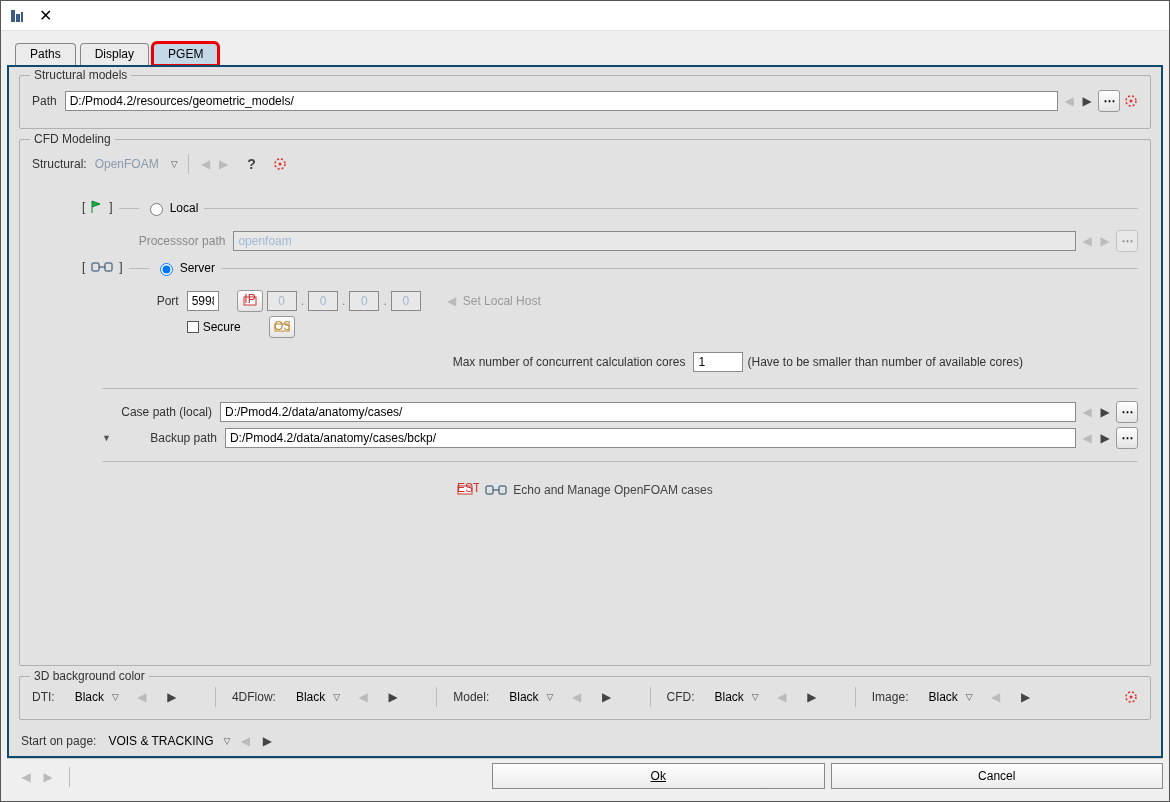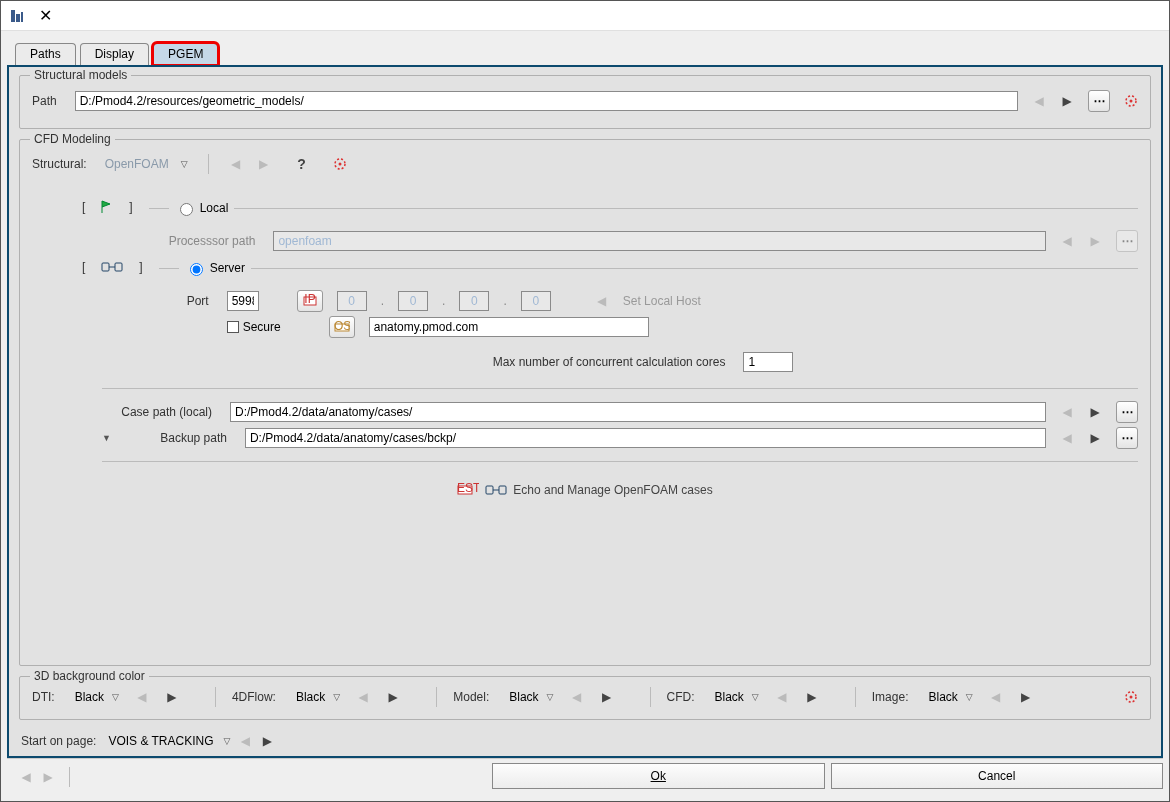--- a/index.html
+++ b/index.html
@@ -10,21 +10,21 @@
   .titlebar .title { flex: 1; }
   .titlebar .close { font-size: 16px; cursor: pointer; padding: 4px 8px; }
   .dlg-body { flex: 1; background: #efefef; padding: 6px; display: flex; flex-direction: column; overflow: hidden; }
   .tabs { display: flex; gap: 4px; padding: 6px 8px 0 8px; align-items: center; }
   .tab { padding: 3px 14px 4px; border: 1px solid #888; border-bottom: none; border-radius: 4px 4px 0 0; background: #ebebeb; cursor: pointer; }
   .tab.active { background: #c5d8e8; }
   .tab.highlight { outline: 3px solid #e00; outline-offset: -1px; }
   .tab-panel { flex: 1; border: 2px solid #0c4a6e; background: #e2e2e2; padding: 8px 10px; display: flex; flex-direction: column; overflow: auto; }
   .group { border: 1px solid #b0b0b0; border-radius: 2px; padding: 10px 12px 12px; margin-bottom: 10px; position: relative; }
   .group-title { position: absolute; top: -8px; left: 10px; background: #e2e2e2; padding: 0 4px; color: #333; }
-  .row { display: flex; align-items: center; gap: 14px; margin: 4px 0; }
+  .row { display: flex; align-items: center; gap: 4px; margin: 4px 0; }
   .label { color: #333; margin-right: 4px; }
   input[type=text].field { border: 1px solid #8a8a8a; background: #fff; padding: 2px 4px; height: 20px; }
   input[type=text].field.disabled { background: #e8e8e8; color: #a0b8d4; }
   .path-input { flex: 1; }
   .nav-btn { width: 14px; height: 14px; cursor: pointer; color: #444; display: inline-flex; align-items: center; justify-content: center; }
   .nav-btn.dim { color: #bbb; }
   .icon-btn { width: 22px; height: 22px; border: 1px solid #999; border-radius: 3px; background: #f2f2f2; display: inline-flex; align-items: center; justify-content: center; cursor: pointer; }
   .icon-btn.raised { background: linear-gradient(#fff,#e4e4e4); }
   .icon-btn.wide { width: 26px; }
   .target-icon { width: 14px; height: 14px; }
@@ -192,27 +192,27 @@
                 <span class="sq"></span>
                 <span>Secure</span>
               </label>
               <span style="width:20px"></span>
               <span class="icon-btn raised wide">
                 <svg width="16" height="16" viewBox="0 0 16 16">
                     <rect x="1" y="5" width="14" height="7" fill="#fff" stroke="#b83"></rect>
                     <text x="8" y="10.5" font-size="5" text-anchor="middle" fill="#b83">HOST</text>
                   </svg>
               </span>
-              <input type="text" class="field" style="width: 280px;" value="anatomy.pmod.com">
             </div>
 
             <div class="row" style="margin-top:14px">
               <span style="flex:0 0 300px"></span>
               <span class="label">Max number of concurrent calculation cores</span>
               <input type="text" class="field" style="width: 50px;" value="1">
+              <span class="label">(Have to be smaller than number of available cores)</span>
             </div>
           </fieldset>
         </div>
 
         <div class="hr" style="margin-left:70px"></div>
 
         <div class="row" style="margin-left:70px">
           <span class="label" style="width:110px;text-align:right">Case path (local)</span>
           <input type="text" class="field path-input" value="D:/Pmod4.2/data/anatomy/cases/" style="">
           <span class="nav-btn dim">◀</span>

